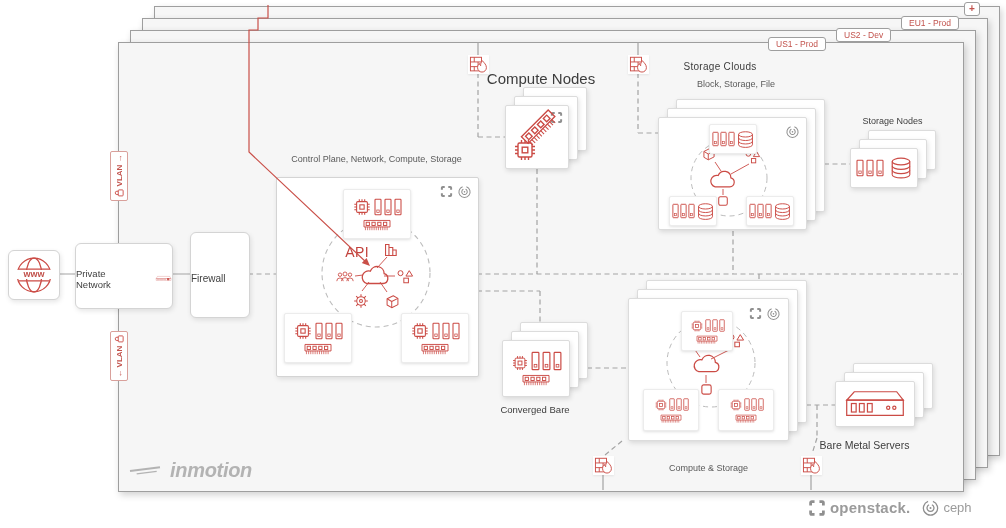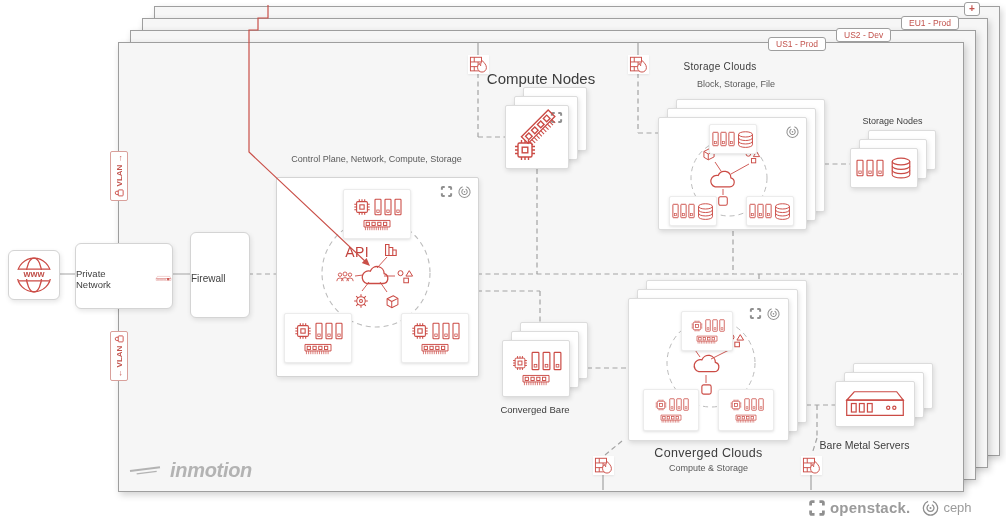--- a/index.html
+++ b/index.html
@@ -512,21 +512,20 @@
           <svg class="red" width="6" height="15">
               <use href="#s-binder"></use>
             </svg>
         </div>
         <svg class="red" width="28" height="10">
             <use href="#s-ram"></use>
           </svg>
       </div>
     </div>
   </div>
-  <div class="lbl" style="left:628px;top:446px;width:161px;font-size:12.5px;letter-spacing:.3px">Converged Clouds</div>
   <div class="lbl sub" style="left:628px;top:463px;width:161px;font-size:9px">Compute &amp; Storage</div>
 
   <div class="stack" style="left:835px;top:381px;width:80px;height:46px">
     <div class="sl b2"></div>
       <div class="sl b1"></div>
     <div class="sl" style="display:flex;align-items:center;justify-content:center">
       <svg class="red" width="66" height="34">
           <use href="#s-srv3d"></use>
         </svg>
     </div>

